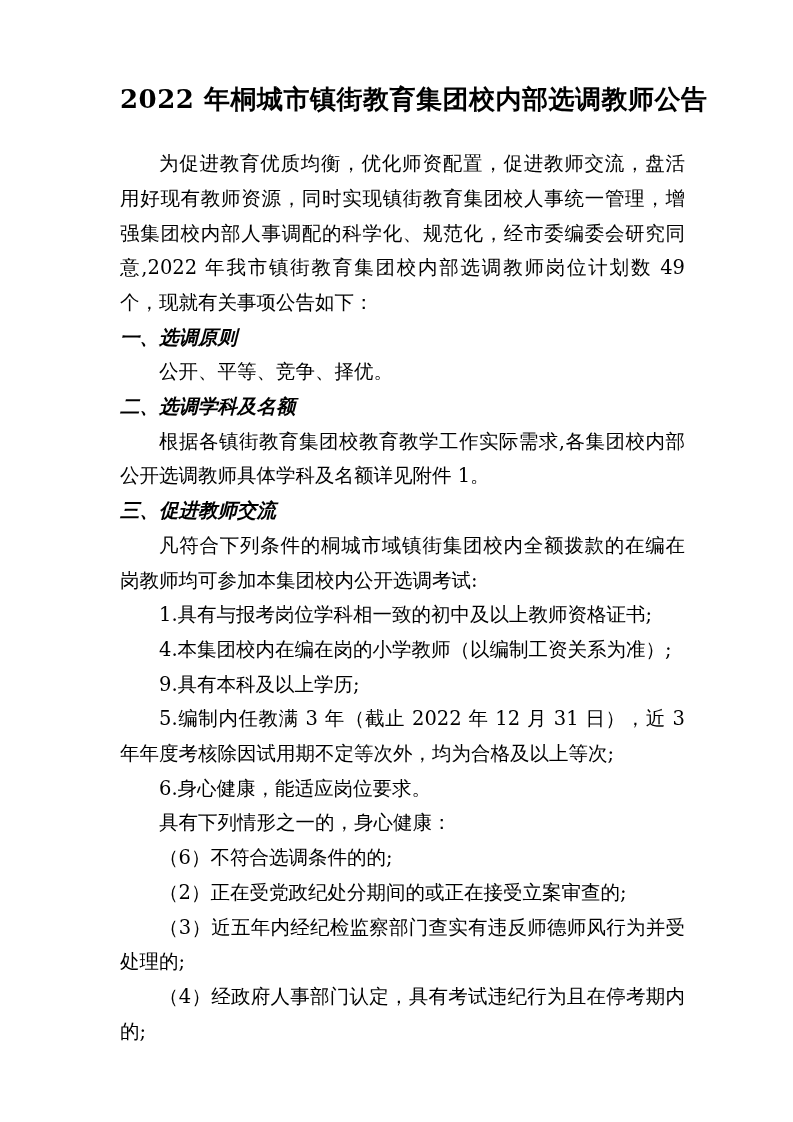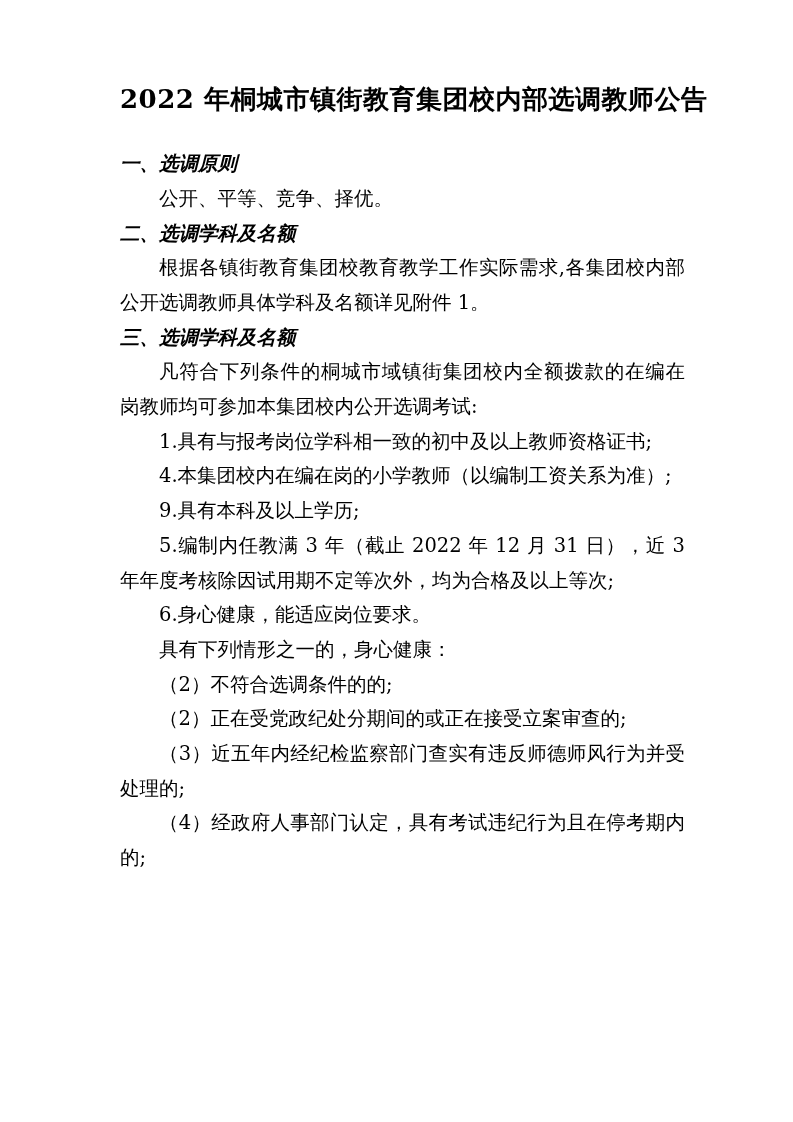--- a/index.html
+++ b/index.html
@@ -53,39 +53,40 @@
     margin: 0;
   }
 </style>
 </head>
 <body>
 
 <div class="page">
 
   <h1 class="doc-title">2022 年桐城市镇街教育集团校内部选调教师公告</h1>
 
+  <p class="para indent2">为促进教育优质均衡，优化师资配置，促进教师交流，盘活用好现有教师资源，同时实现镇街教育集团校人事统一管理，增强集团校内部人事调配的科学化、规范化，经市委编委会研究同意,2022 年我市镇街教育集团校内部选调教师岗位计划数 49 个，现就有关事项公告如下：</p>
 
   <div class="block">
     <p class="section-heading">一、选调原则</p>
     <p class="para indent2">公开、平等、竞争、择优。</p>
   </div>
 
   <div class="block">
     <p class="section-heading">二、选调学科及名额</p>
     <p class="para indent2">根据各镇街教育集团校教育教学工作实际需求,各集团校内部公开选调教师具体学科及名额详见附件 1。</p>
   </div>
 
   <div class="block">
-    <p class="section-heading">三、选调学科及名额</p>
+    <p class="section-heading">三、促进教师交流</p>
     <p class="para indent2">凡符合下列条件的桐城市域镇街集团校内全额拨款的在编在岗教师均可参加本集团校内公开选调考试:</p>
     <p class="para indent2">1.具有与报考岗位学科相一致的初中及以上教师资格证书;</p>
     <p class="para indent2">4.本集团校内在编在岗的小学教师（以编制工资关系为准）;</p>
     <p class="para indent2">9.具有本科及以上学历;</p>
     <p class="para indent2">5.编制内任教满 3 年（截止 2022 年 12 月 31 日），近 3 年年度考核除因试用期不定等次外，均为合格及以上等次;</p>
     <p class="para indent2">6.身心健康，能适应岗位要求。</p>
     <p class="para indent2">具有下列情形之一的，身心健康：</p>
-    <p class="para indent2">（2）不符合选调条件的的;</p>
+    <p class="para indent2">（6）不符合选调条件的的;</p>
     <p class="para indent2">（2）正在受党政纪处分期间的或正在接受立案审查的;</p>
     <p class="para indent2">（3）近五年内经纪检监察部门查实有违反师德师风行为并受处理的;</p>
     <p class="para indent2">（4）经政府人事部门认定，具有考试违纪行为且在停考期内的;</p>
   </div>
 
 </div>
 
 </body></html>

